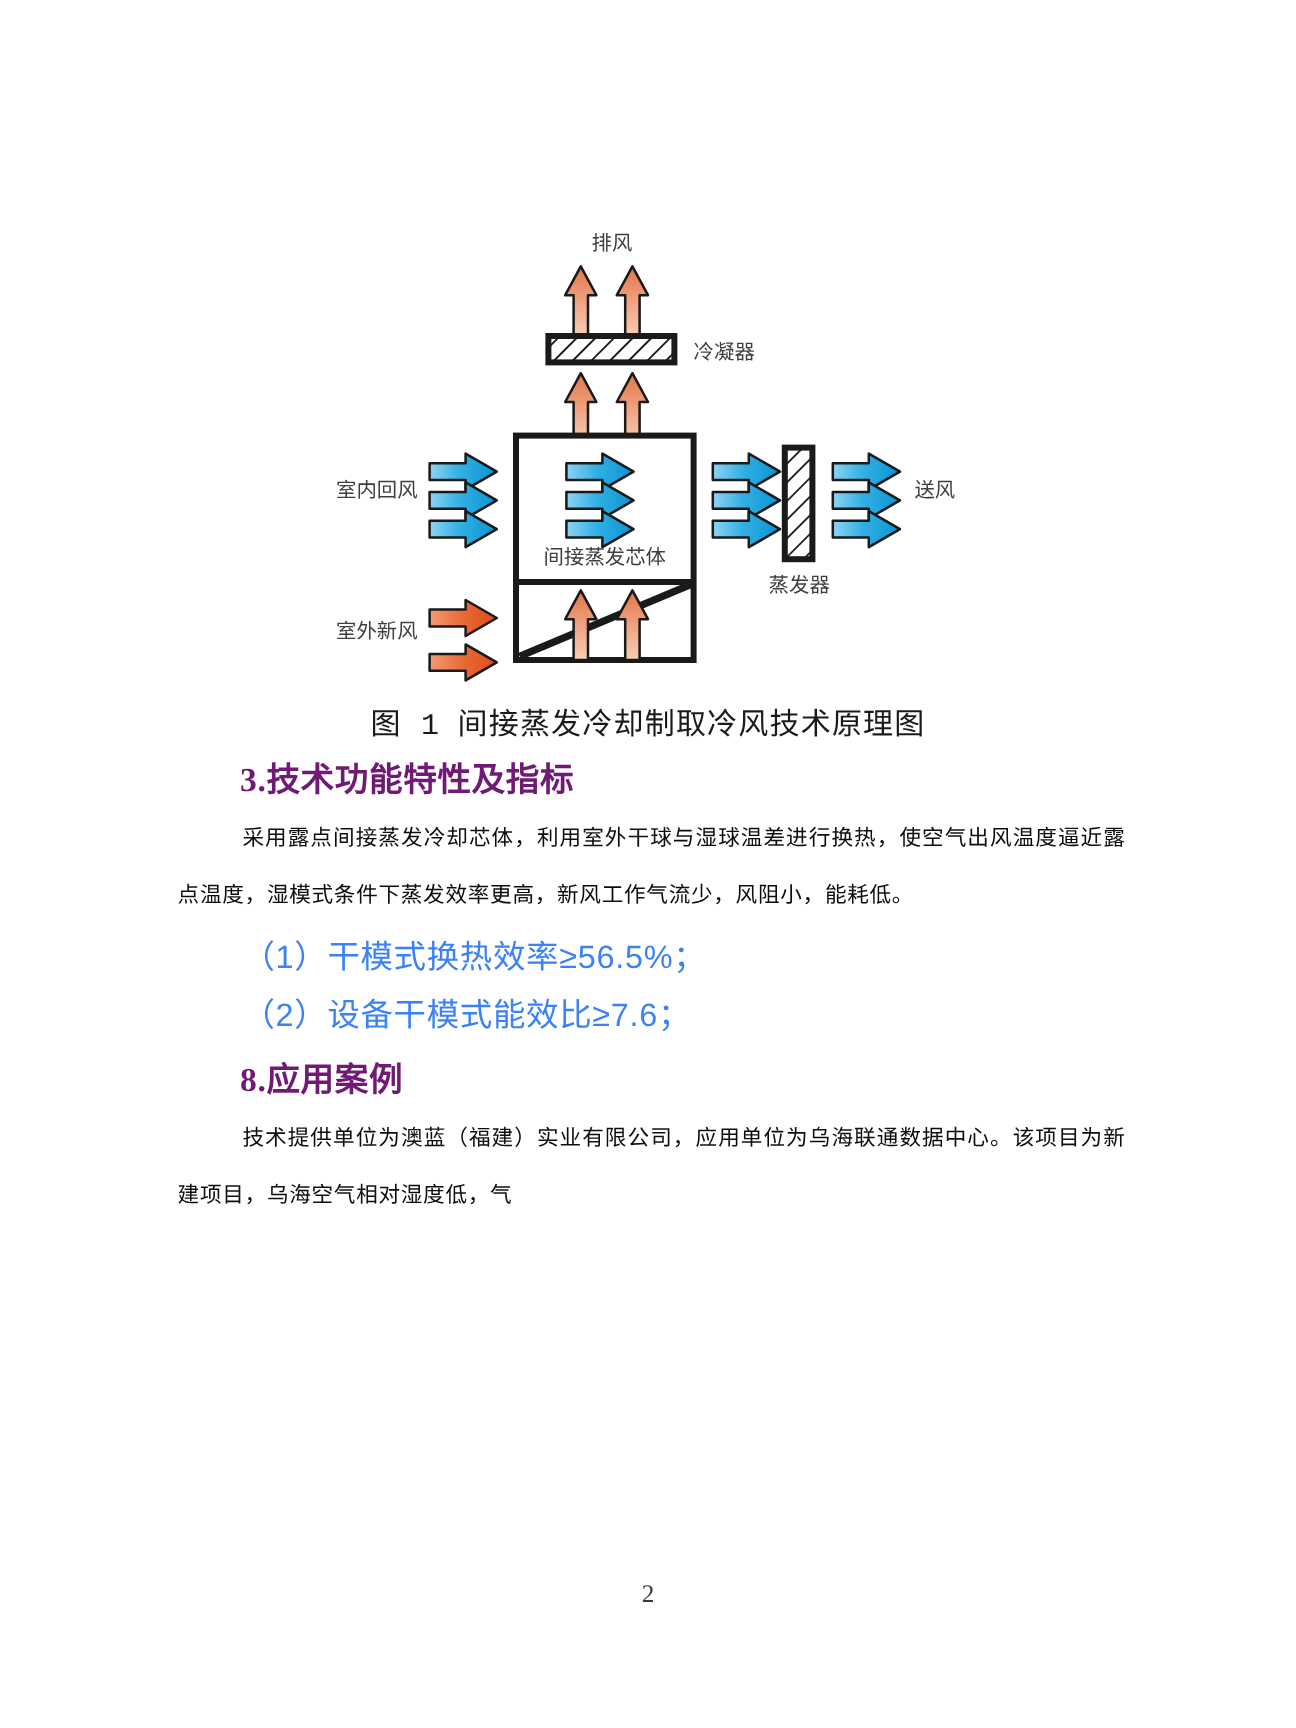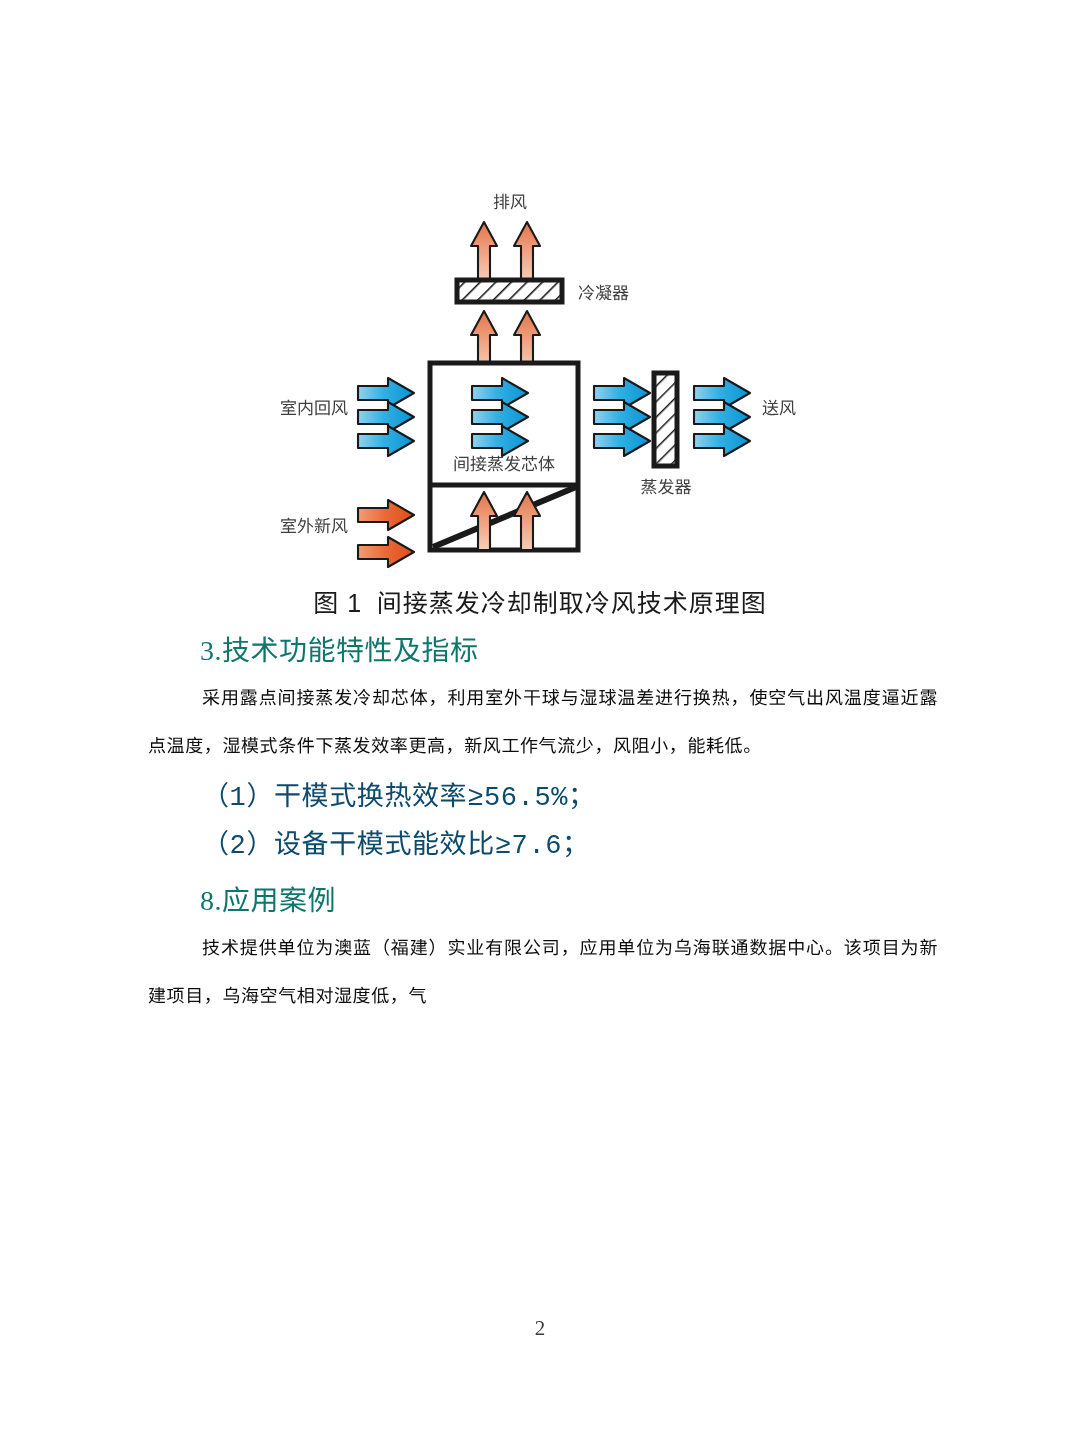--- a/index.html
+++ b/index.html
@@ -42,65 +42,65 @@
     left: 0;
     top: 583px;
     width: 1080px;
     text-align: center;
     font-family: "Liberation Serif", "DejaVu Serif", serif;
     font-size: 25px;
     letter-spacing: 1px;
     color: #1a1a1a;
   }
   .fig-caption .cap-num {
-    font-family: Liberation Sans, sans-serif;
+    font-family: Liberation Mono, monospace;
   }
 
   
   .doc-body {
     position: absolute;
     left: 148px;
     top: 628px;
     width: 790px;
   }
   h2.sec-heading {
     margin: 0;
     padding: 0;
     font-family: "Liberation Serif", "DejaVu Serif", serif;
-    font-weight: normal;
+    font-weight: bold;
     font-size: 28px;
     line-height: 46px;
     letter-spacing: 0.5px;
     text-indent: 52px;
-    color: #0f766e;
+    color: #701a75;
   }
   p.para {
     margin: 0;
     padding: 0;
     font-family: "Liberation Serif", "DejaVu Serif", serif;
     font-size: 18px;
     line-height: 48px;
     letter-spacing: 0.6px;
     text-indent: 54px;
     text-align: justify;
     text-justify: inter-ideograph;
     color: #0d0d0d;
   }
   .spacer-sm { height: 4px; }
   .spacer-md { height: 8px; }
 
   .list-item {
     margin: 0;
     padding: 0;
-    font-family: Liberation Mono, monospace;
+    font-family: Liberation Sans, sans-serif;
     font-size: 27px;
     line-height: 48px;
     letter-spacing: 0.6px;
     text-indent: 54px;
-    color: #0c4a6e;
+    color: #3b82f6;
   }
 
   
   .page-number {
     position: absolute;
     left: 0;
     top: 1316px;
     width: 1080px;
     text-align: center;
     font-family: "Liberation Serif", "DejaVu Serif", serif;

